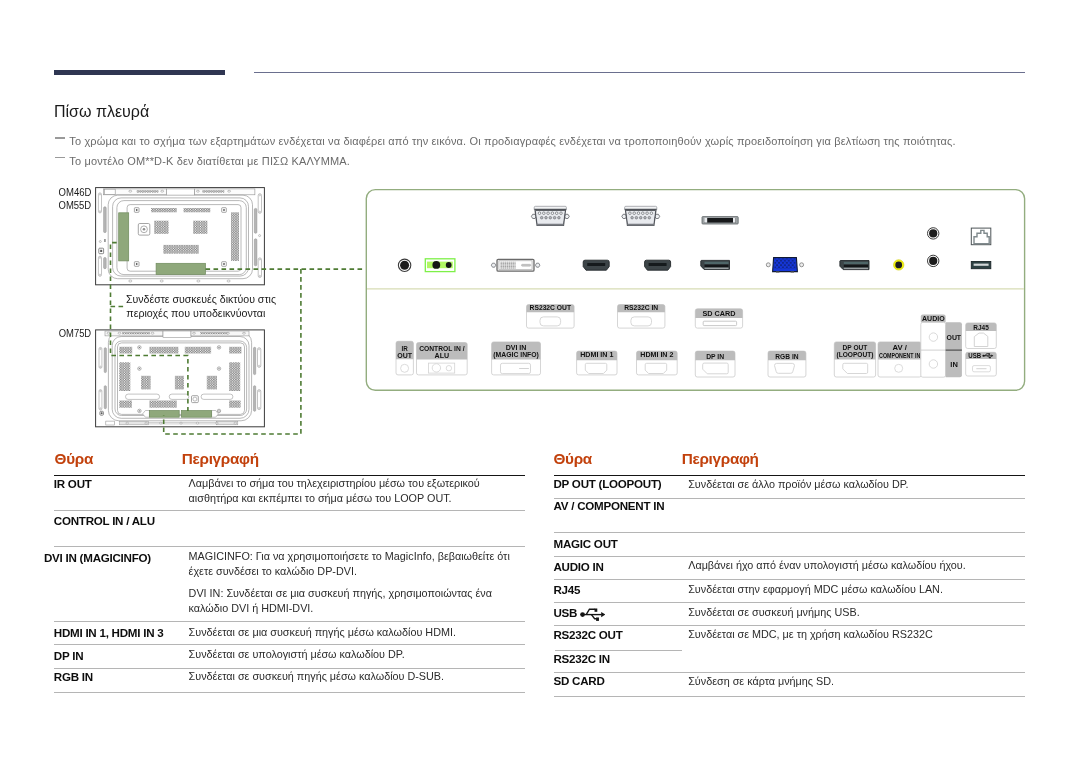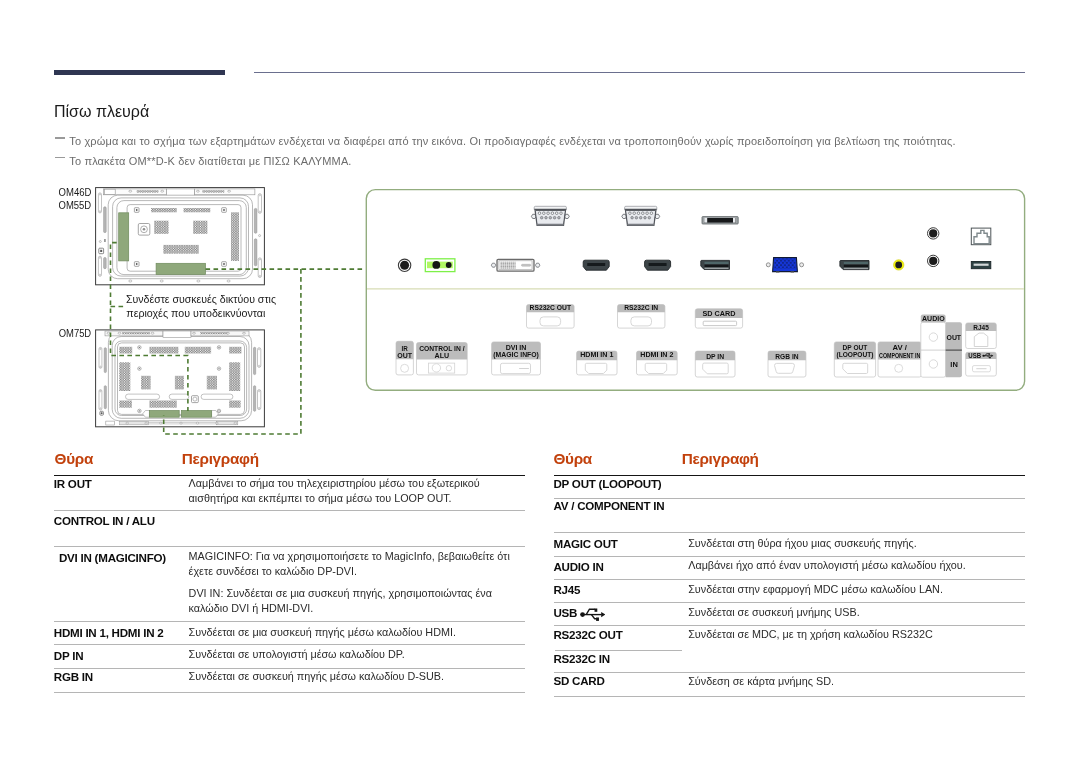--- a/index.html
+++ b/index.html
@@ -29,21 +29,21 @@
 <body>
 
 <div class="pg">
   <div id="hdr-bar"></div>
   <div id="hdr-line"></div>
   <div id="page-title">Πίσω πλευρά</div>
 
   <div class="dash" id="dash0"></div>
   <div class="note" id="note0">Το χρώμα και το σχήμα των εξαρτημάτων ενδέχεται να διαφέρει από την εικόνα. Οι προδιαγραφές ενδέχεται να τροποποιηθούν χωρίς προειδοποίηση για βελτίωση της ποιότητας.</div>
   <div class="dash" id="dash1"></div>
-  <div class="note" id="note1">Το πλακέτα ΟΜ**D-K δεν διατίθεται με ΠΙΣΩ ΚΑΛΥΜΜΑ.</div>
+  <div class="note" id="note1">Το μοντέλο ΟΜ**D-K δεν διατίθεται με ΠΙΣΩ ΚΑΛΥΜΜΑ.</div>
 
 <svg id="diagram" width="1080" height="763" viewBox="0 0 1080 763" xmlns="http://www.w3.org/2000/svg">
   <defs>
   <pattern id="vent" width="2.45" height="1.7" patternUnits="userSpaceOnUse">
     <rect width="2.45" height="1.7" fill="#ffffff"></rect>
     <rect x="0" y="0.05" width="1.45" height="0.85" fill="#787878"></rect>
     <rect x="1.2" y="0.9" width="1.45" height="0.85" fill="#787878"></rect>
     <rect x="-1.25" y="0.9" width="1.45" height="0.85" fill="#787878"></rect>
   </pattern>
   <pattern id="dvipins" width="1.95" height="2.85" patternUnits="userSpaceOnUse">
@@ -463,26 +463,26 @@
   <div class="rule" style="left:54.3px;top:545.70px;width:471.10px"></div>
   <div class="rule" style="left:54.3px;top:621.10px;width:471.10px"></div>
   <div class="rule" style="left:54.3px;top:643.70px;width:471.10px"></div>
   <div class="rule" style="left:54.3px;top:667.50px;width:471.10px"></div>
   <div class="rule" style="left:54.3px;top:692.20px;width:471.10px"></div>
   <div class="port" style="left:53.8px;top:478.20px"><span>IR OUT</span></div>
   <div class="desc" style="left:188.6px;top:476.20px;width:336px">
       <p>Λαμβάνει το σήμα του τηλεχειριστηρίου μέσω του εξωτερικού αισθητήρα και εκπέμπει το σήμα μέσω του LOOP OUT.</p>
     </div>
   <div class="port" style="left:53.8px;top:515.30px"><span>CONTROL IN / ALU</span></div>
-  <div class="port" style="left:59px;top:552.10px"><span>DVI IN (MAGICINFO)</span></div>
+  <div class="port" style="left:44px;top:552.10px"><span>DVI IN (MAGICINFO)</span></div>
   <div class="desc" style="left:188.6px;top:548.90px;width:336px">
       <p>MAGICINFO: Για να χρησιμοποιήσετε το MagicInfo, βεβαιωθείτε ότι έχετε συνδέσει το καλώδιο DP-DVI.</p>
       <p>DVI IN: Συνδέεται σε μια συσκευή πηγής, χρησιμοποιώντας ένα καλώδιο DVI ή HDMI-DVI.</p>
     </div>
-  <div class="port" style="left:53.8px;top:627.10px"><span>HDMI IN 1, HDMI IN 2</span></div>
+  <div class="port" style="left:53.8px;top:627.10px"><span>HDMI IN 1, HDMI IN 3</span></div>
   <div class="desc" style="left:188.6px;top:624.50px;width:336px">
       <p>Συνδέεται σε μια συσκευή πηγής μέσω καλωδίου HDMI.</p>
     </div>
   <div class="port" style="left:53.8px;top:649.70px"><span>DP IN</span></div>
   <div class="desc" style="left:188.6px;top:647.10px;width:336px">
       <p>Συνδέεται σε υπολογιστή μέσω καλωδίου DP.</p>
     </div>
   <div class="port" style="left:53.8px;top:671.20px"><span>RGB IN</span></div>
   <div class="desc" style="left:188.6px;top:669.10px;width:336px">
       <p>Συνδέεται σε συσκευή πηγής μέσω καλωδίου D-SUB.</p>
@@ -495,25 +495,25 @@
   <div class="rule" style="left:553.8px;top:497.70px;width:471.70px"></div>
   <div class="rule" style="left:553.8px;top:532.40px;width:471.70px"></div>
   <div class="rule" style="left:553.8px;top:555.90px;width:471.70px"></div>
   <div class="rule" style="left:553.8px;top:579.10px;width:471.70px"></div>
   <div class="rule" style="left:553.8px;top:601.80px;width:471.70px"></div>
   <div class="rule" style="left:553.8px;top:625.30px;width:471.70px"></div>
   <div class="rule" style="left:553.8px;top:672.30px;width:471.70px"></div>
   <div class="rule" style="left:553.8px;top:695.50px;width:471.70px"></div>
   <div class="rule" style="left:554.5px;top:649.70px;width:127.10px"></div>
   <div class="port" style="left:553.5px;top:478.20px"><span>DP OUT (LOOPOUT)</span></div>
+  <div class="desc" style="left:688.2px;top:476.80px;width:336px">
+      <p>Συνδέεται σε άλλο προϊόν μέσω καλωδίου DP.</p>
+    </div>
   <div class="port" style="left:553.5px;top:499.90px"><span>AV / COMPONENT IN</span></div>
   <div class="port" style="left:553.5px;top:537.90px"><span>MAGIC OUT</span></div>
-  <div class="desc" style="left:688.2px;top:535.60px;width:336px">
-      <p>Συνδέεται στη θύρα ήχου μιας συσκευής πηγής.</p>
-    </div>
   <div class="port" style="left:553.5px;top:561.10px"><span>AUDIO IN</span></div>
   <div class="desc" style="left:688.2px;top:558.20px;width:336px">
       <p>Λαμβάνει ήχο από έναν υπολογιστή μέσω καλωδίου ήχου.</p>
     </div>
   <div class="port" style="left:553.5px;top:583.70px"><span>RJ45</span></div>
   <div class="desc" style="left:688.2px;top:581.70px;width:336px">
       <p>Συνδέεται στην εφαρμογή MDC μέσω καλωδίου LAN.</p>
     </div>
   <div class="port" style="left:553.5px;top:607.20px"><span>USB</span><span class="usb-ico"><svg viewBox="0 0 23 12" width="25.5" height="13.4">
           <g fill="none" stroke="#141414" stroke-width="1.25">

